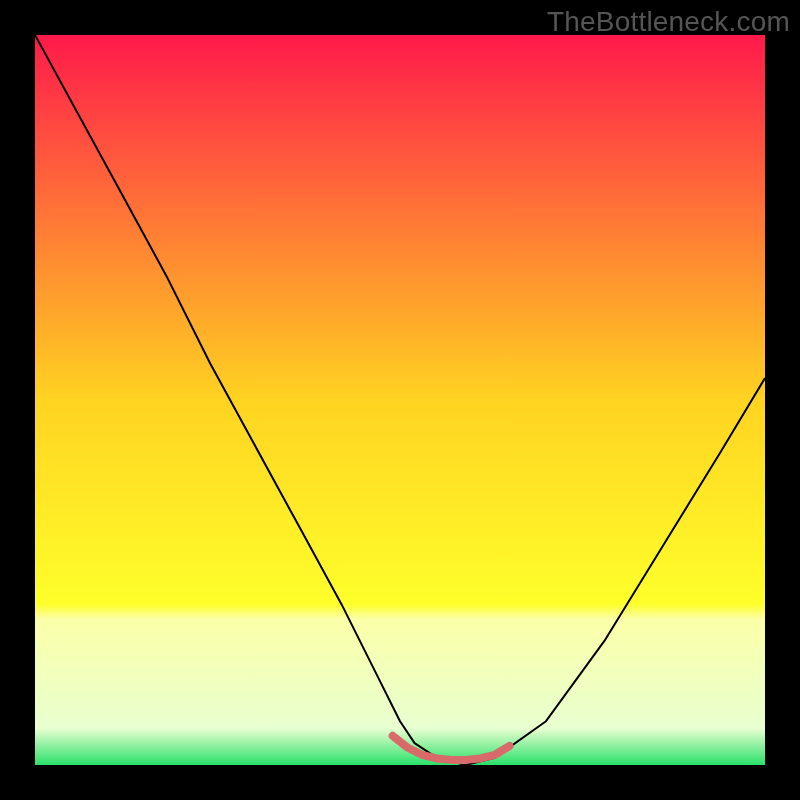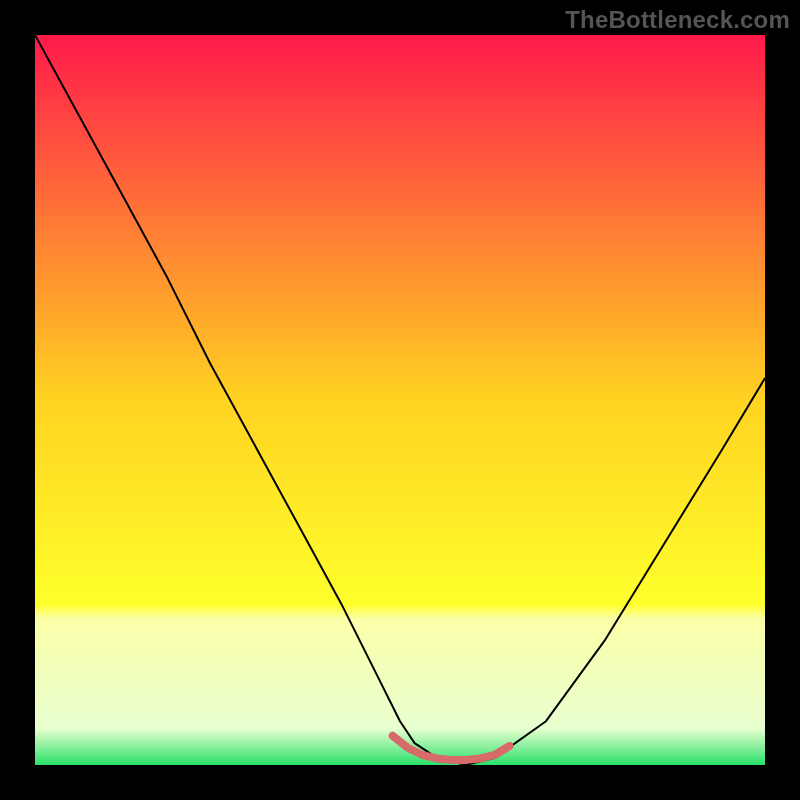--- a/index.html
+++ b/index.html
@@ -22,22 +22,22 @@
     top: 35px;
     width: 730px;
     height: 730px;
     overflow: hidden;
   }
   .watermark {
     position: absolute;
     top: 6px;
     right: 10px;
     color: #555;
-    font-size: 24px;
-    font-weight: 700;
+    font-size: 28px;
+    font-weight: 400;
     letter-spacing: 0.2px;
     user-select: none;
   }
   svg { display: block; }
 </style>
 </head>
 <body>
 
 <div class="stage">
   <div class="watermark">TheBottleneck.com</div>

